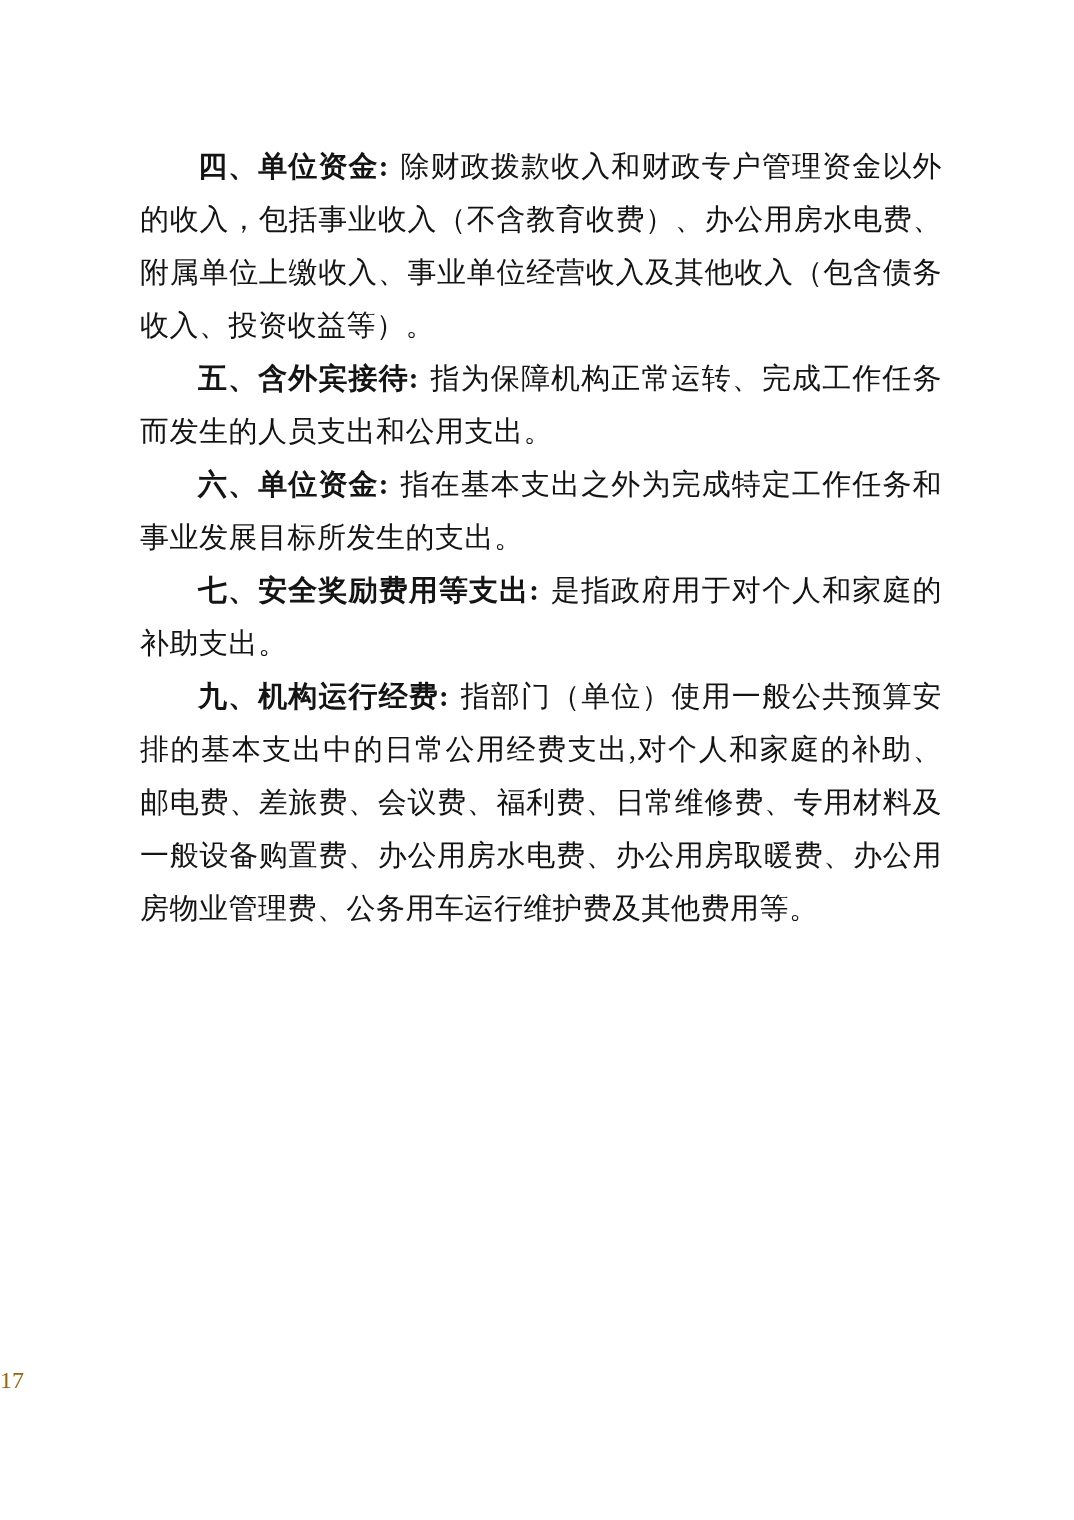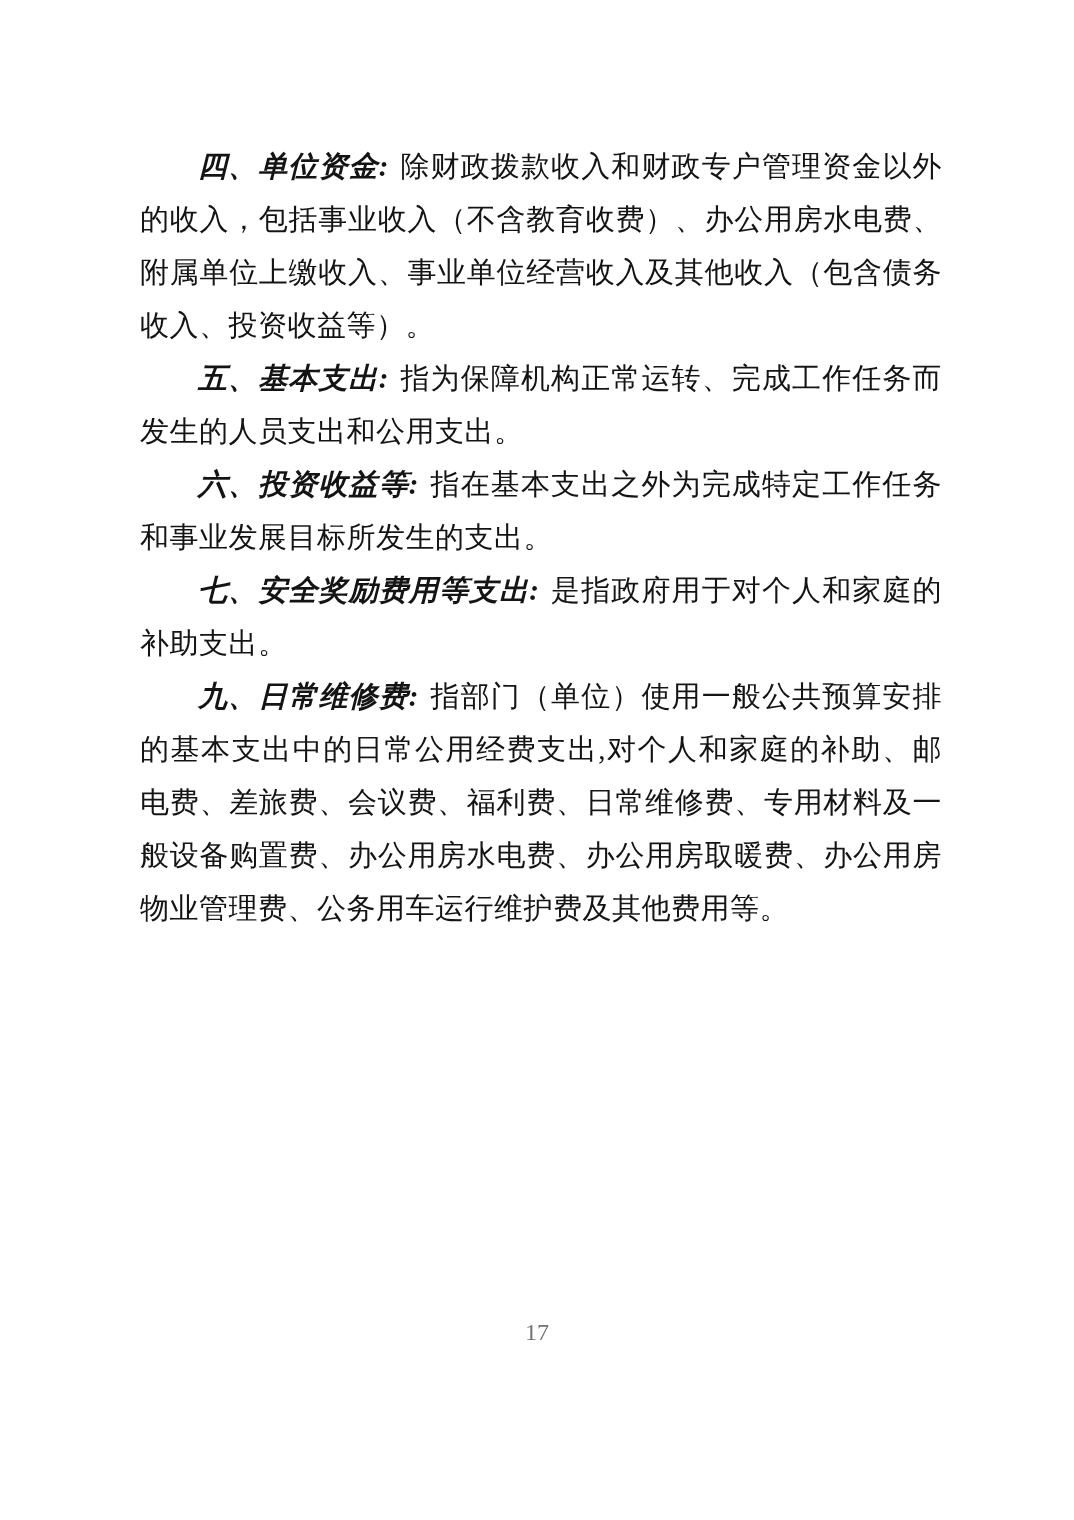--- a/index.html
+++ b/index.html
@@ -27,48 +27,46 @@
     font-size: 29px;
     line-height: 53px;
     text-align: justify;
     text-justify: inter-ideograph;
     text-indent: 58px;
     letter-spacing: 0.5px;
   }
   .para-heading {
     font-weight: bold;
     margin-right: 11px;
-    font-style: italic;
   }
   .page-number {
     position: absolute;
     left: 0;
-    top: 1316px;
+    top: 1364px;
     width: 100%;
-    text-align: center;
     font-size: 24px;
     line-height: 32px;
-    color: #737373;
+    color: #a16207;
   }
 </style>
 </head>
 <body>
 
 <div class="page">
   <div class="content">
     <p class="para">
       <span class="para-heading">四、单位资金:</span><span>除财政拨款收入和财政专户管理资金以外的收入，包括事业收入（不含教育收费）、办公用房水电费、附属单位上缴收入、事业单位经营收入及其他收入（包含债务收入、投资收益等）。</span>
     </p>
     <p class="para">
-      <span class="para-heading">五、基本支出:</span><span>指为保障机构正常运转、完成工作任务而发生的人员支出和公用支出。</span>
+      <span class="para-heading">五、含外宾接待:</span><span>指为保障机构正常运转、完成工作任务而发生的人员支出和公用支出。</span>
     </p>
     <p class="para">
-      <span class="para-heading">六、投资收益等:</span><span>指在基本支出之外为完成特定工作任务和事业发展目标所发生的支出。</span>
+      <span class="para-heading">六、单位资金:</span><span>指在基本支出之外为完成特定工作任务和事业发展目标所发生的支出。</span>
     </p>
     <p class="para">
       <span class="para-heading">七、安全奖励费用等支出:</span><span>是指政府用于对个人和家庭的补助支出。</span>
     </p>
     <p class="para">
-      <span class="para-heading">九、日常维修费:</span><span>指部门（单位）使用一般公共预算安排的基本支出中的日常公用经费支出,对个人和家庭的补助、邮电费、差旅费、会议费、福利费、日常维修费、专用材料及一般设备购置费、办公用房水电费、办公用房取暖费、办公用房物业管理费、公务用车运行维护费及其他费用等。</span>
+      <span class="para-heading">九、机构运行经费:</span><span>指部门（单位）使用一般公共预算安排的基本支出中的日常公用经费支出,对个人和家庭的补助、邮电费、差旅费、会议费、福利费、日常维修费、专用材料及一般设备购置费、办公用房水电费、办公用房取暖费、办公用房物业管理费、公务用车运行维护费及其他费用等。</span>
     </p>
   </div>
   <div class="page-number">17</div>
 </div>
 
 </body></html>

